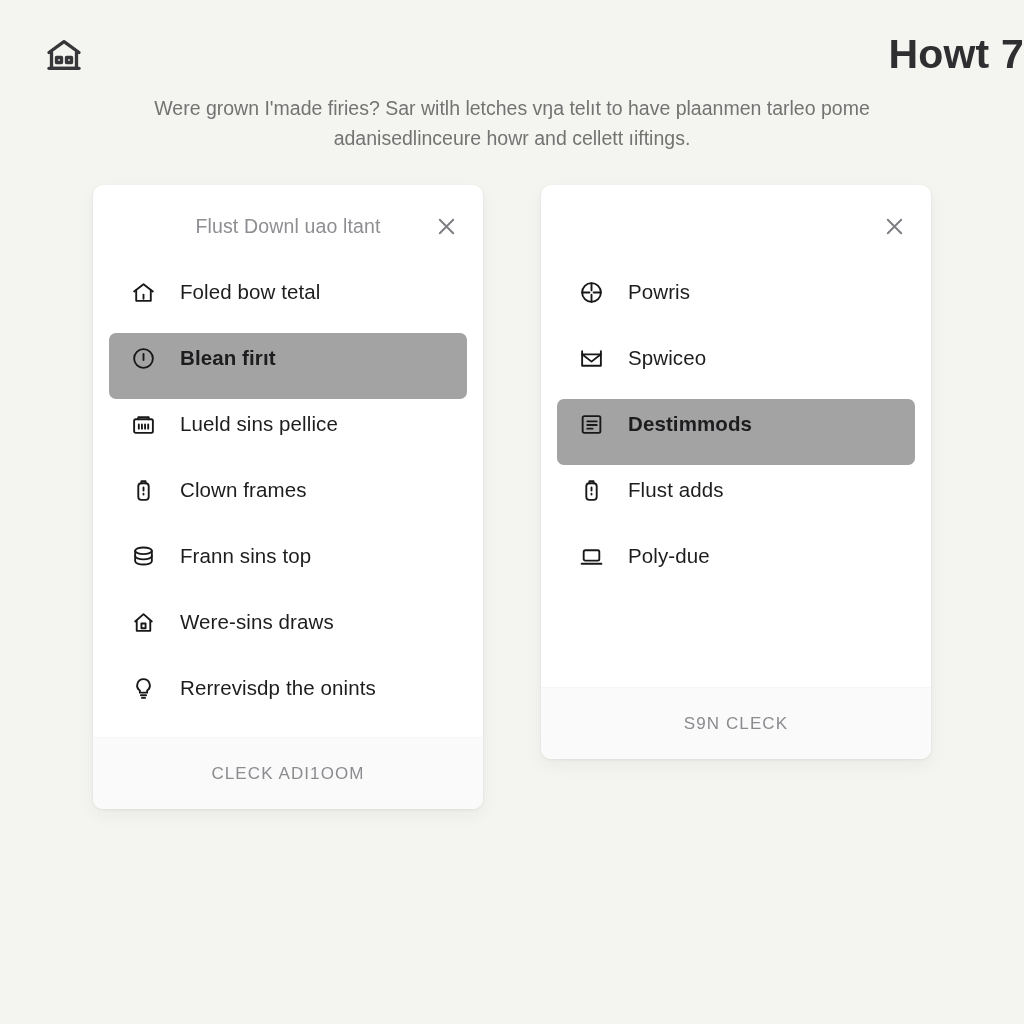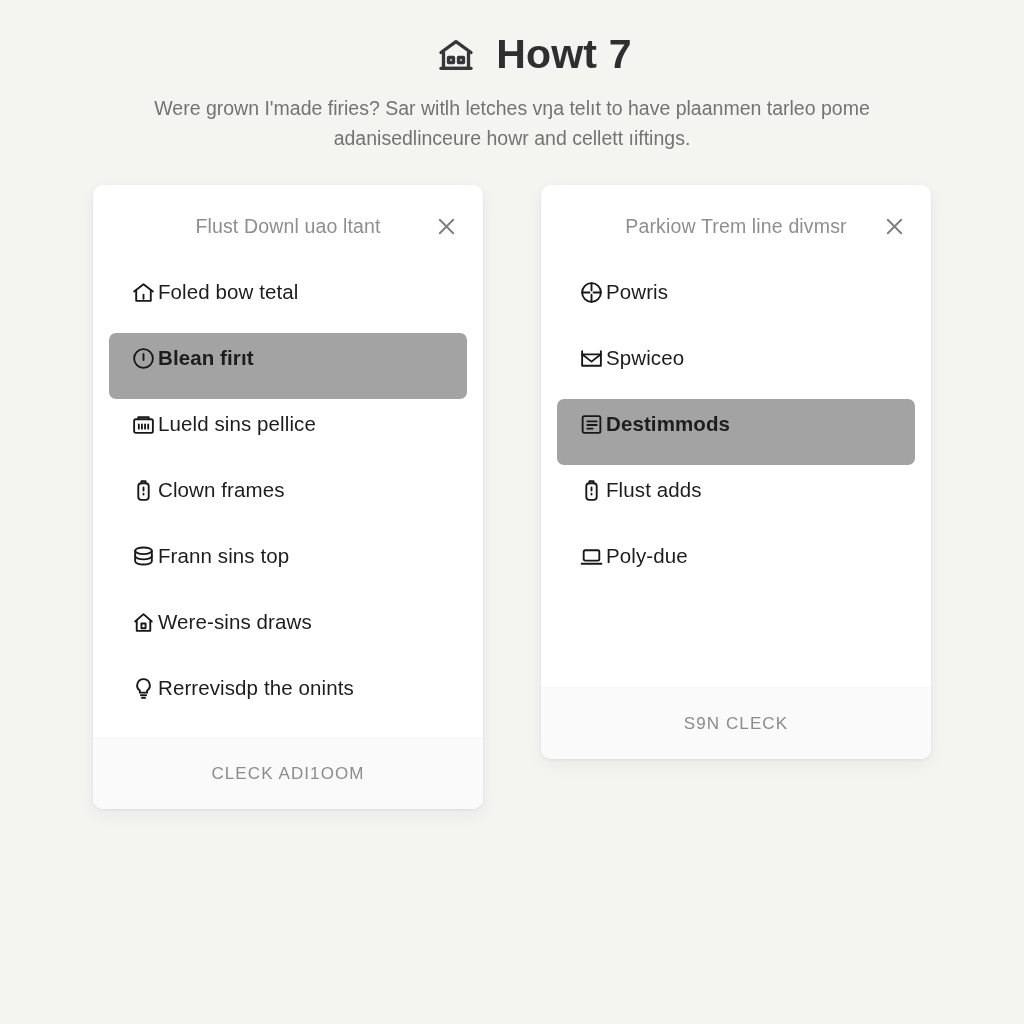--- a/index.html
+++ b/index.html
@@ -19,21 +19,21 @@
 
   
   .page-header {
     padding-top: 34px;
     text-align: center;
   }
 
   .title-row {
     display: flex;
     align-items: center;
-    justify-content: center;
+    justify-content: space-between;
     gap: 20px;
     margin-left: 44px;
   }
 
   .title-icon {
     width: 40px;
     height: 40px;
     display: block;
     color: #37373a;
     flex: 0 0 auto;
@@ -115,21 +115,21 @@
 
   .card-list {
     display: flex;
     flex-direction: column;
     padding: 0 0 8px 0;
   }
 
   .list-item {
     display: flex;
     align-items: center;
-    gap: 2px;
+    gap: 24px;
     height: 66px;
     padding: 0 21px 16px 22px;
     margin: 0 16px;
     border-radius: 7px;
     cursor: pointer;
   }
 
   .list-item.active {
     background: #a3a3a3;
   }
@@ -286,21 +286,20 @@
 
     <div class="card-spacer"></div>
 
     <div class="card-footer">
       <span class="card-footer-label">CLECK ADI1OOM</span>
     </div>
   </section>
 
   <section class="card card--right">
     <div class="card-header">
-      <div class="card-header-title">Parkiow Trem line divmsr</div>
       <button class="card-close" aria-label="close">
         <svg viewBox="0 0 24 24" fill="none" stroke="currentColor" stroke-width="2" stroke-linecap="round">
           <path d="M5 5 19 19M19 5 5 19"></path>
         </svg>
       </button>
     </div>
 
     <div class="card-list">
 
       <div class="list-item">

